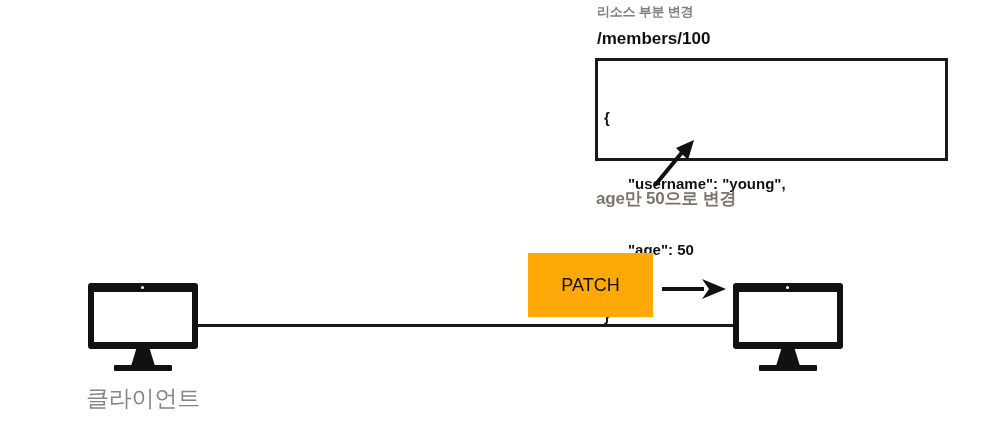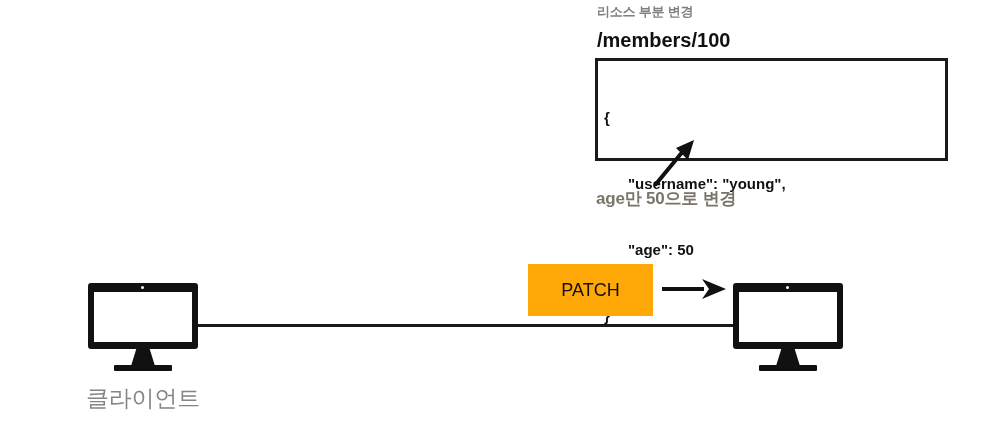--- a/index.html
+++ b/index.html
@@ -28,21 +28,21 @@
     font-size: 13px;
     font-weight: bold;
     color: #808080;
     letter-spacing: -0.2px;
     white-space: nowrap;
   }
   .panel-url {
     position: absolute;
     left: 597px;
     top: 29px;
-    font-size: 20px;
+    font-size: 17px;
     font-weight: bold;
     color: #111111;
     white-space: nowrap;
   }
 
   .json-box {
     position: absolute;
     left: 595px;
     top: 58px;
     width: 353px;
@@ -151,23 +151,23 @@
     width: 180px;
     text-align: center;
     font-size: 23px;
     color: #858585;
     letter-spacing: -0.2px;
   }
 
   .method-badge {
     position: absolute;
     left: 528px;
-    top: 264px;
+    top: 253px;
     width: 125px;
-    height: 52px;
+    height: 64px;
     background: #ffa908;
     display: flex;
     align-items: center;
     justify-content: center;
     font-size: 18px;
     color: #111111;
   }
 
   .send-arrow {
     position: absolute;

